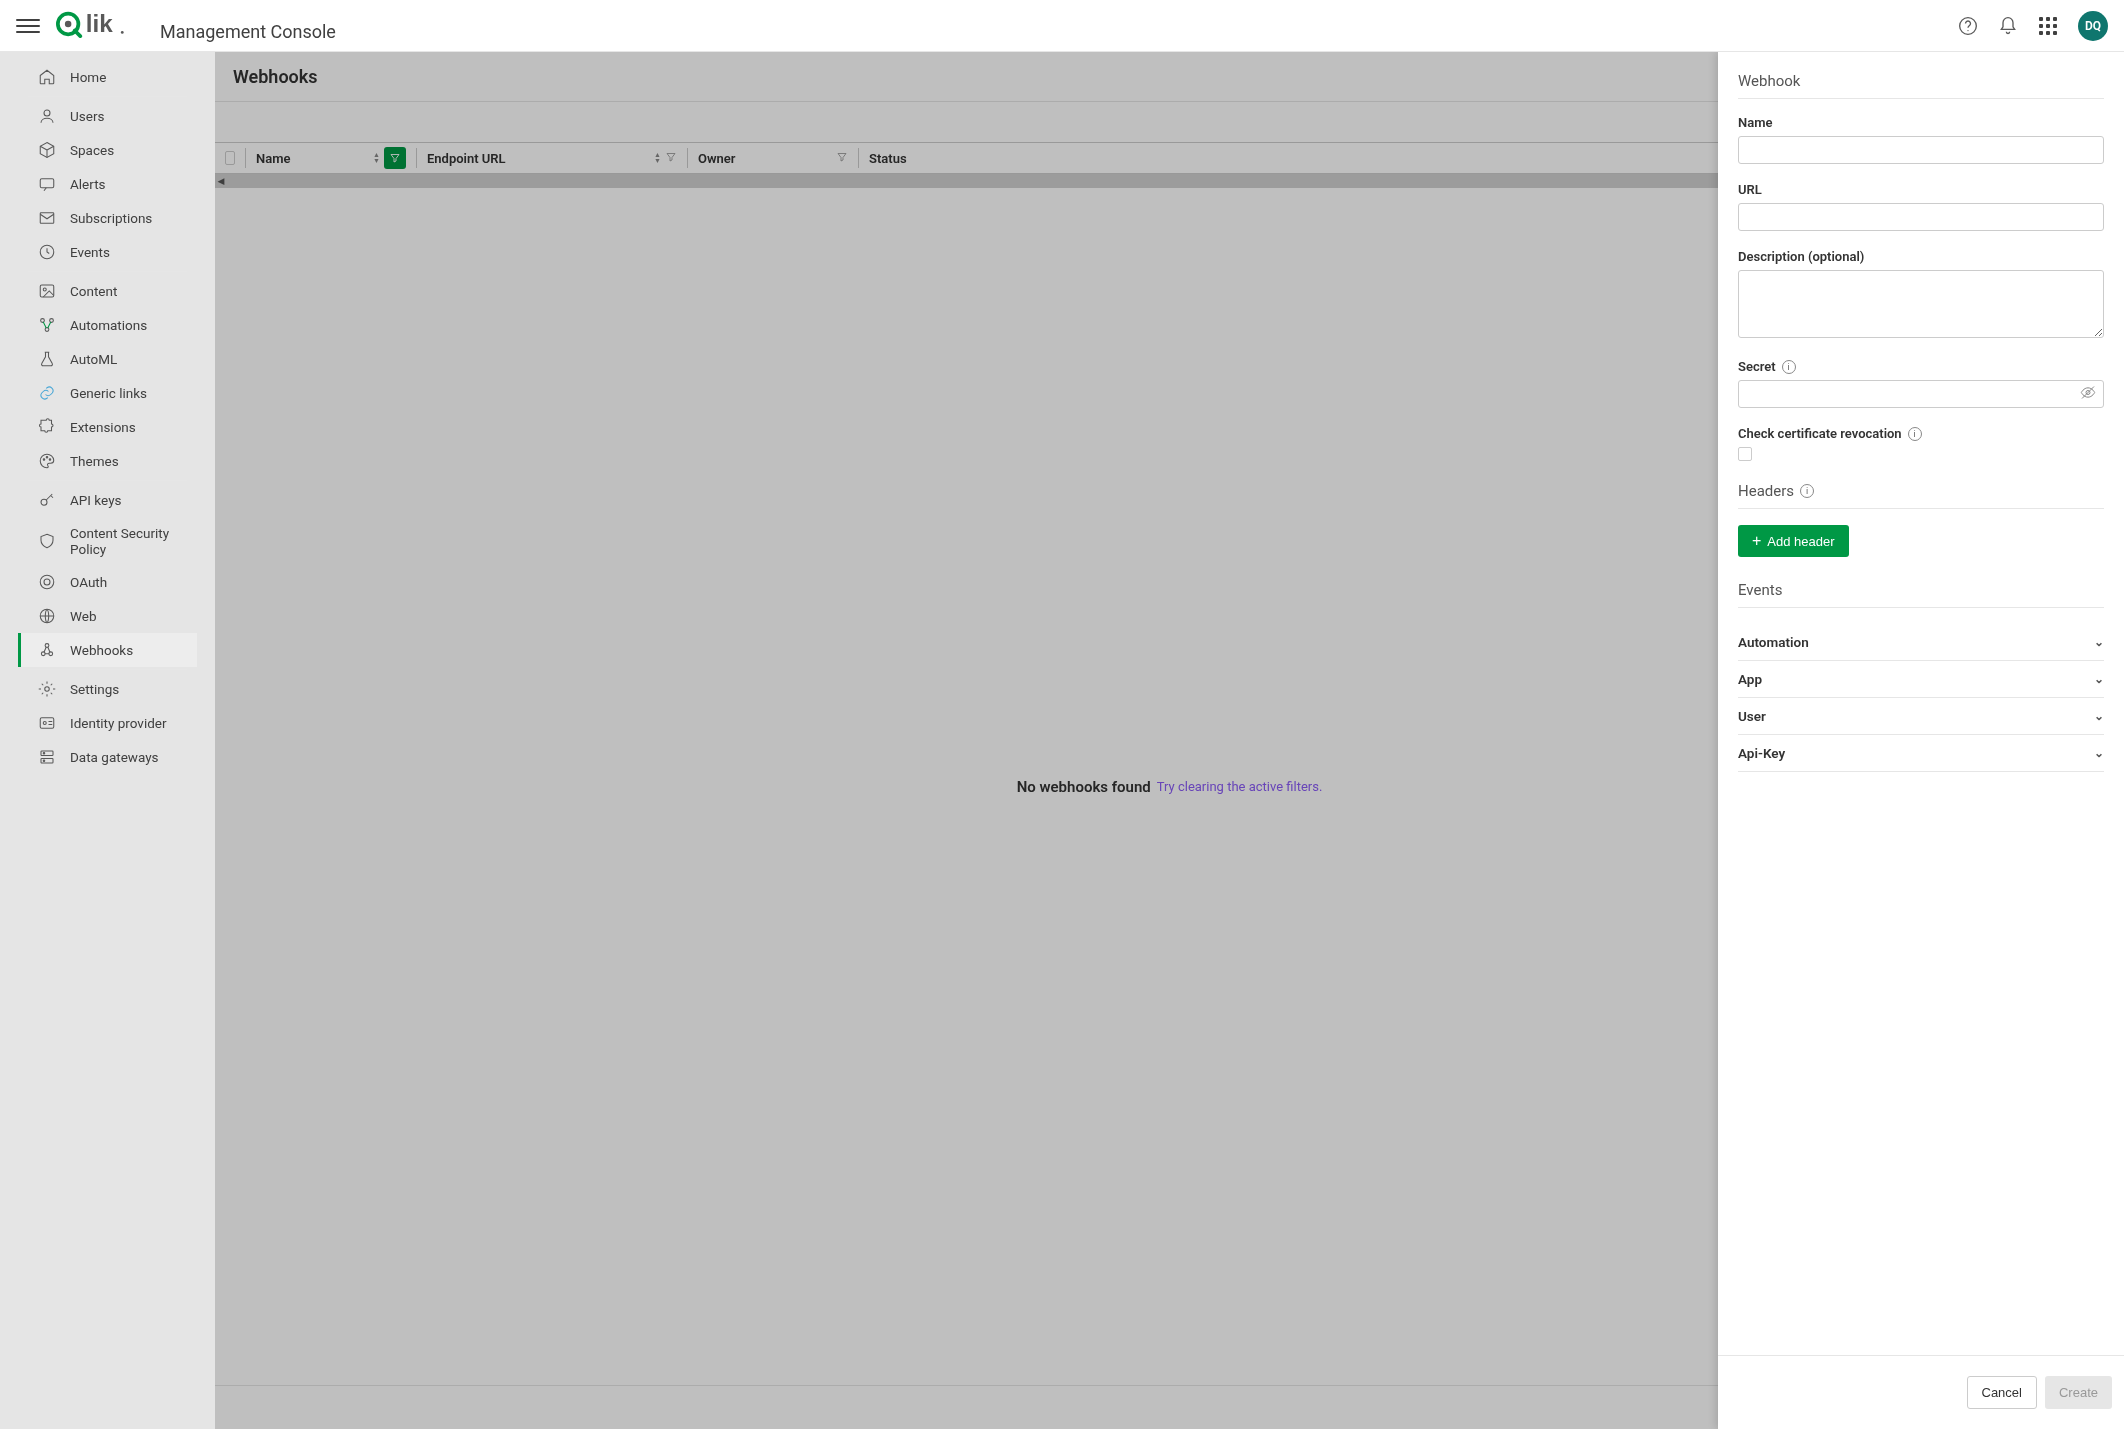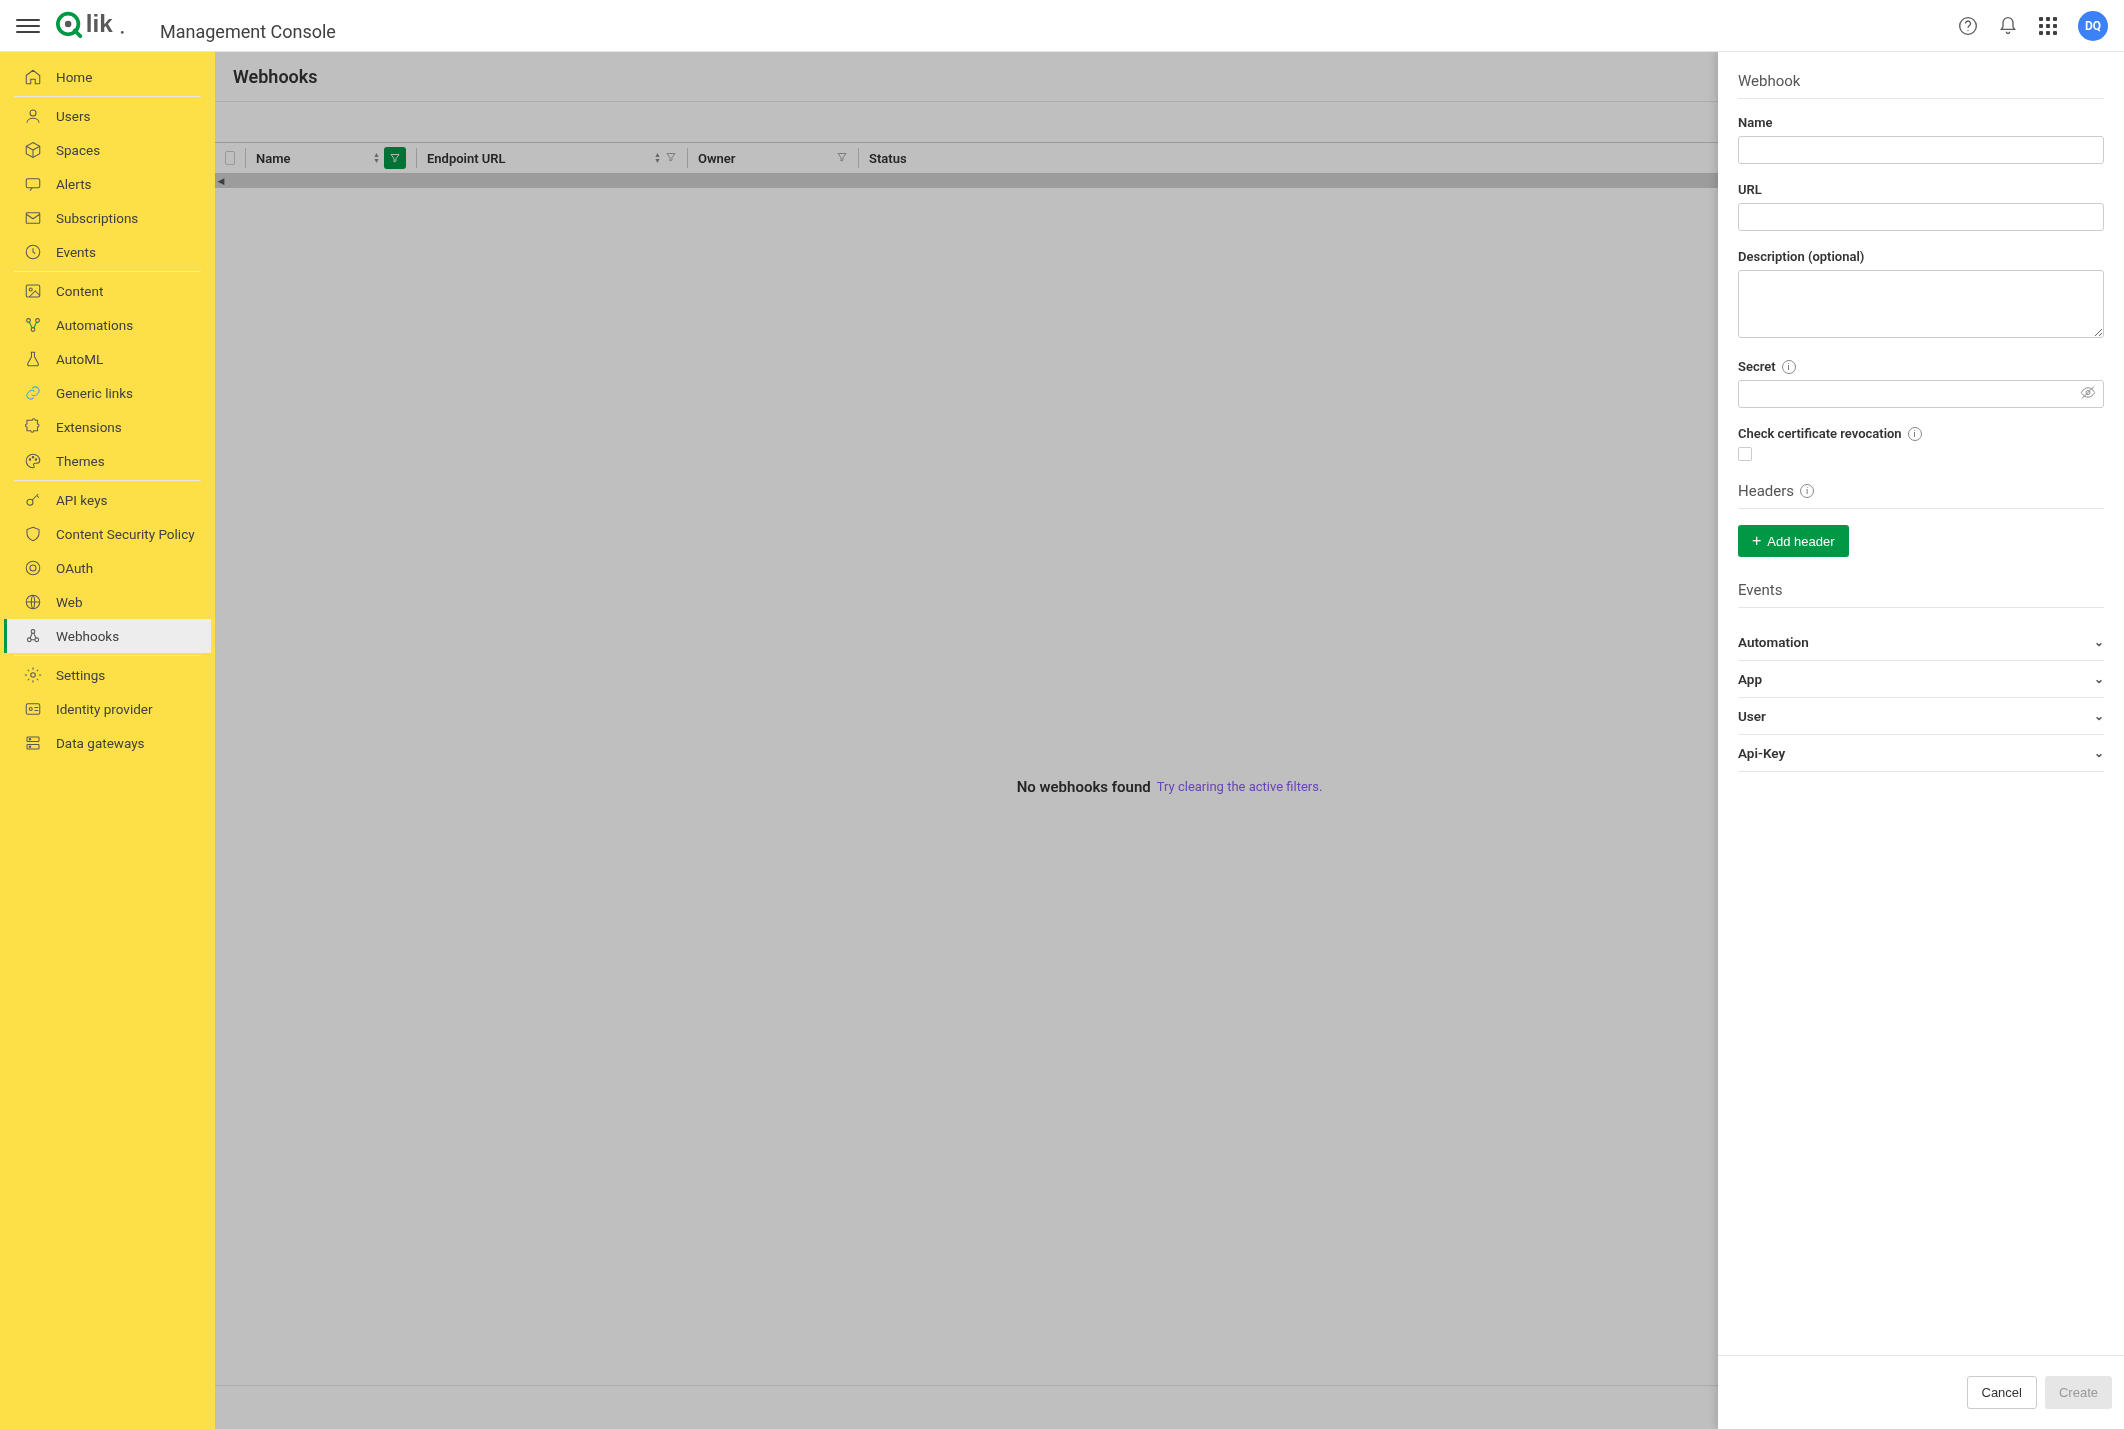--- a/index.html
+++ b/index.html
@@ -12,27 +12,27 @@
 .hamburger span{height:2px;background:#404040;border-radius:1px;}
 .logo-wrap{display:flex;align-items:baseline;gap:20px;}
 .logo{display:flex;align-items:center;}
 .logo-svg{height:28px;}
 .app-title{font-size:18px;color:#404040;}
 .topbar-spacer{flex:1;}
 .topbar-icons{display:flex;align-items:center;gap:20px;}
 .top-icon{width:20px;height:20px;cursor:pointer;display:flex;align-items:center;justify-content:center;}
 .grid-icon{display:grid;grid-template-columns:repeat(3,4px);grid-template-rows:repeat(3,4px);gap:3px;}
 .grid-icon span{background:#404040;border-radius:1px;}
-.avatar{width:30px;height:30px;border-radius:50%;background:#3b82f6;color:#fff;display:flex;align-items:center;justify-content:center;font-size:12px;font-weight:600;cursor:pointer;}
+.avatar{width:30px;height:30px;border-radius:50%;background:#0f766e;color:#fff;display:flex;align-items:center;justify-content:center;font-size:12px;font-weight:600;cursor:pointer;}
 
 
 .shell{display:flex;height:calc(100% - 52px);}
 
 
-.sidebar{width:215px;background:#fde047;overflow-y:auto;padding:8px 4px;}
+.sidebar{width:215px;background:#e5e5e5;overflow-y:auto;padding:8px 18px;}
 .side-divider{height:1px;background:#e6e6e6;margin:2px 10px;}
 .side-item{display:flex;align-items:center;gap:14px;padding:8px 12px 8px 20px;cursor:pointer;color:#404040;font-size:13.5px;position:relative;}
 .side-item.active{background:#ededed;}
 .side-item.active::before{content:"";position:absolute;left:0;top:0;bottom:0;width:3px;background:#009845;}
 .side-icon{width:18px;height:18px;flex-shrink:0;display:flex;align-items:center;justify-content:center;}
 .side-icon svg{width:18px;height:18px;stroke:#595959;stroke-width:1.4;fill:none;}
 
 
 .main{flex:1;background:#fff;display:flex;flex-direction:column;position:relative;}
 .main-overlay{position:absolute;inset:0;background:rgba(0,0,0,0.25);z-index:2;}

